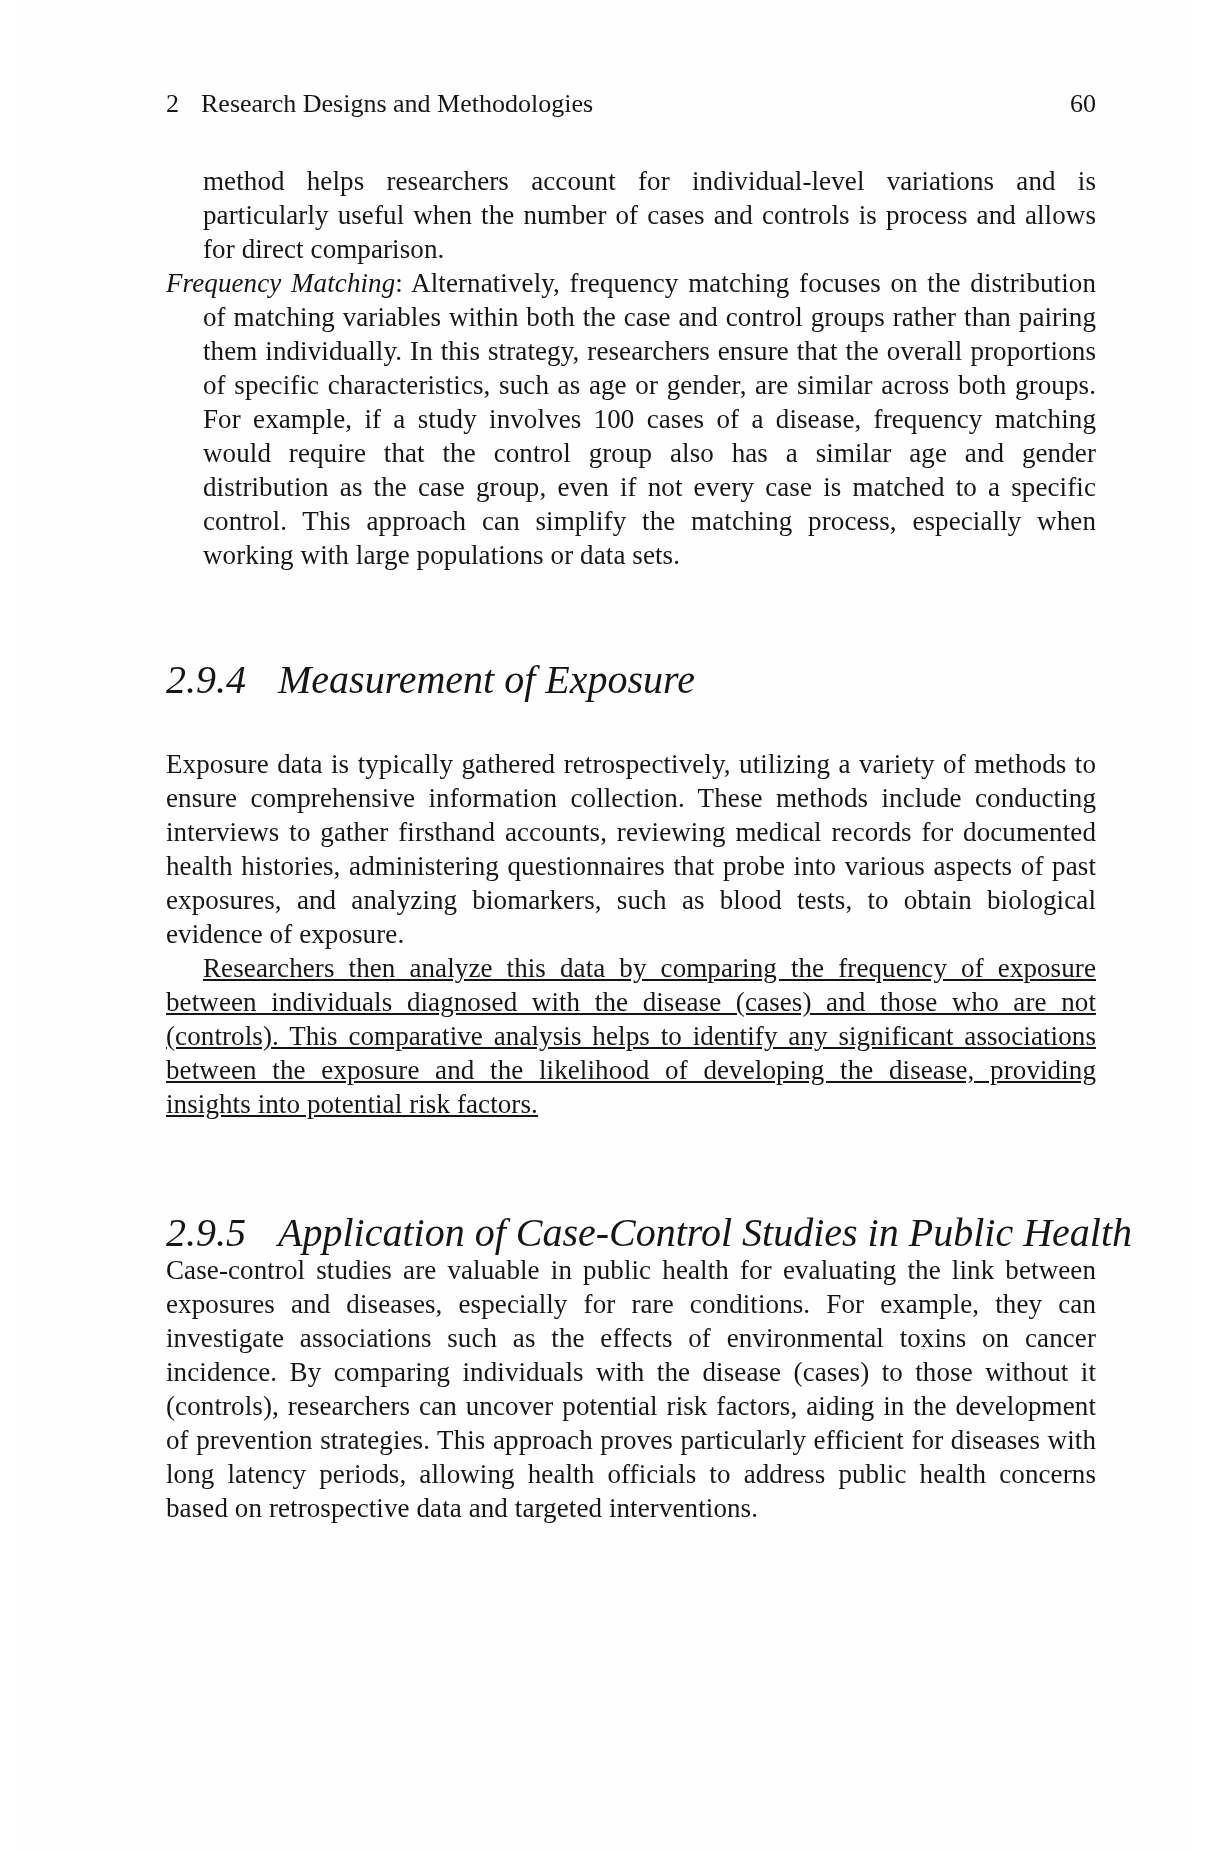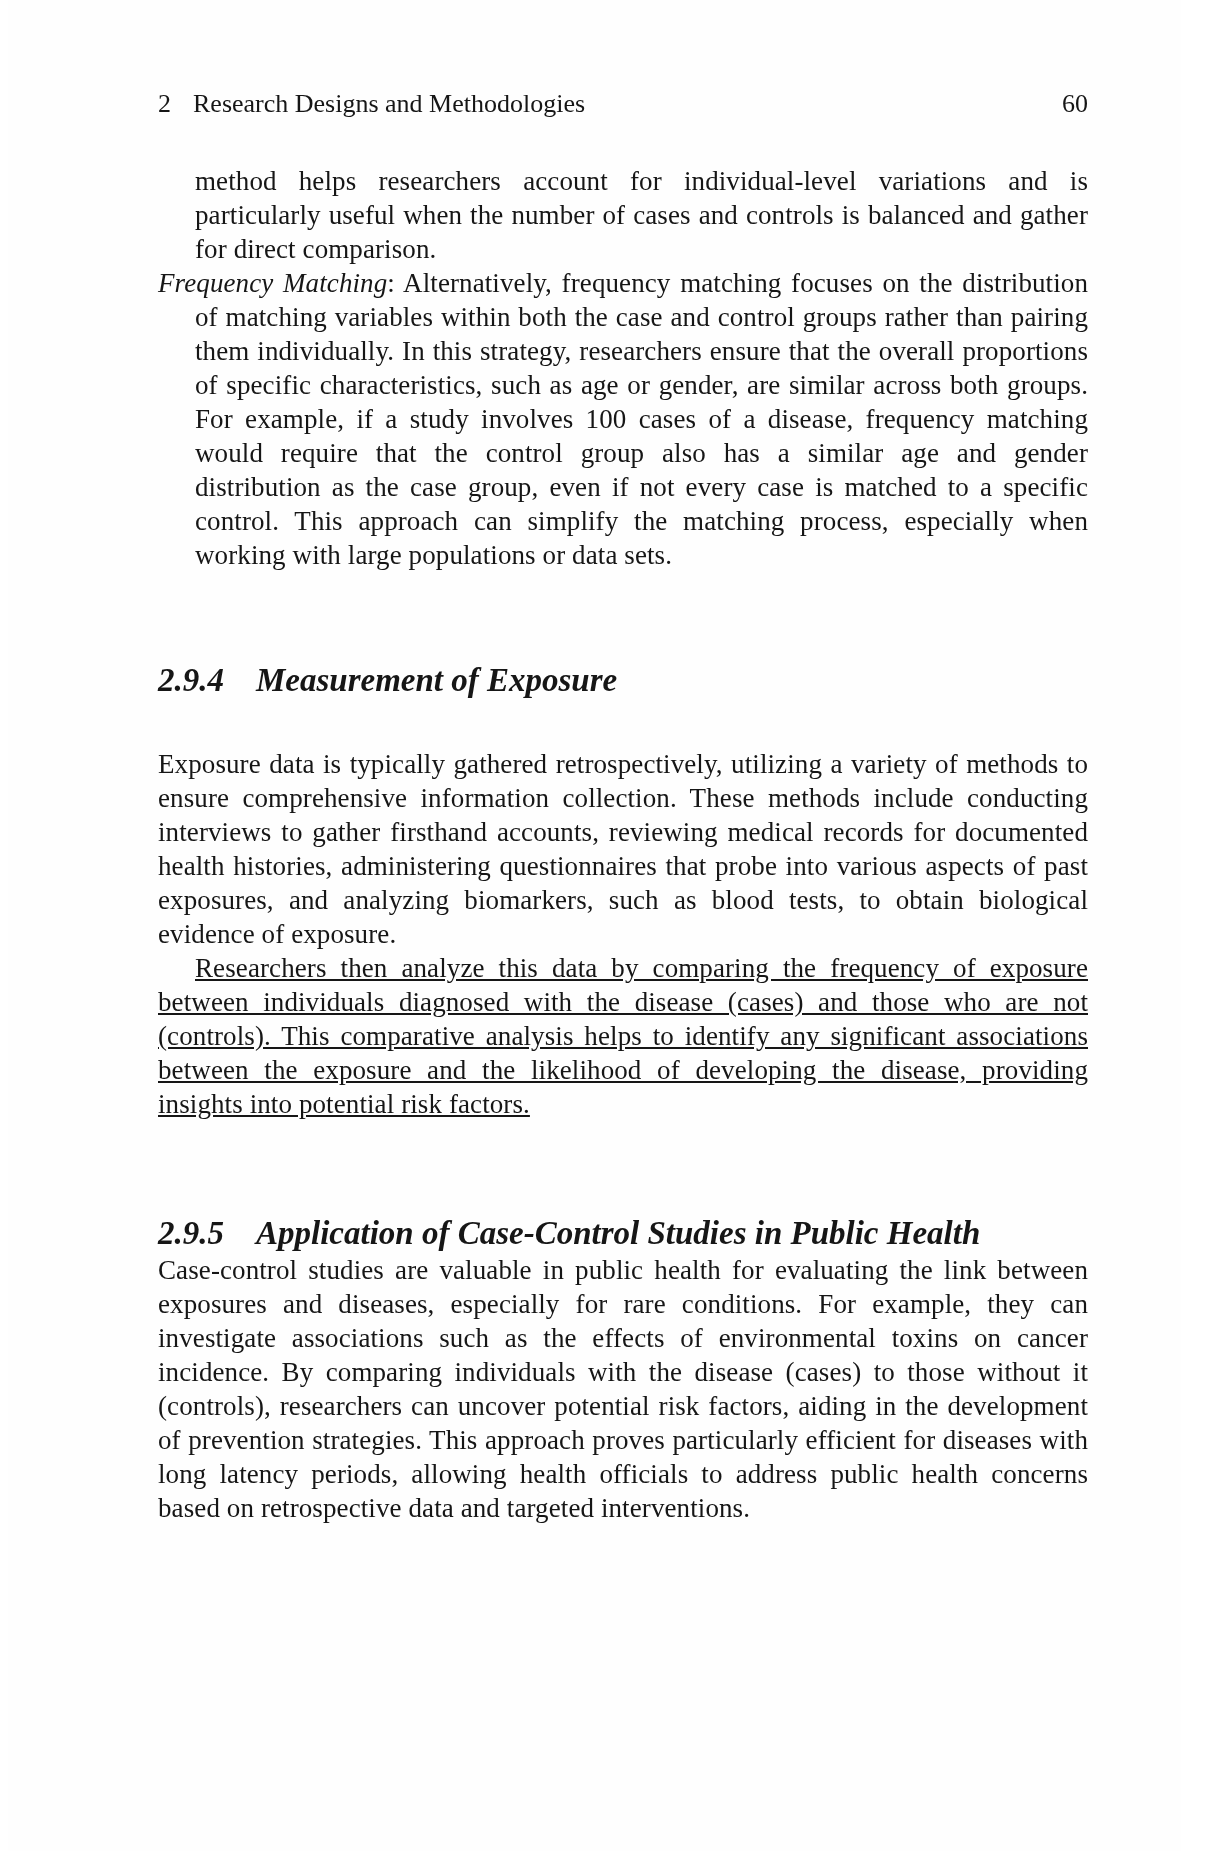--- a/index.html
+++ b/index.html
@@ -8,21 +8,21 @@
   }
   body {
     width: 1221px;
     height: 1851px;
     position: relative;
     font-family: "Liberation Serif", "DejaVu Serif", serif;
     color: #161616;
   }
   .page {
     position: absolute;
-    top: 0; left: 8px;
+    top: 0; left: 16px;
     width: 1173px;
     height: 1851px;
     background: #fefefe;
     overflow: hidden;
   }
   .content {
     position: absolute;
     left: 150px;
     width: 930px;
     top: 0;
@@ -50,23 +50,23 @@
     padding-left: 37px;
   }
   .hang-para {
     padding-left: 37px;
     text-indent: -37px;
   }
   .hang-para .term {
     font-style: italic;
   }
   .section-heading {
-    font-size: 33px;
+    font-size: 40px;
     line-height: 40px;
-    font-weight: bold;
+    font-weight: normal;
     font-style: italic;
     white-space: nowrap;
   }
   .section-heading .sec-no {
     display: inline-block;
     margin-right: 32px;
   }
   .heading-294 { margin-top: 88px; }
   .heading-295 { margin-top: 92px; }
   .first-para-294 { margin-top: 47px; }
@@ -79,21 +79,21 @@
 <div class="page">
   <div class="content">
 
     <div class="running-head">
       <span>
         <span class="chapter-no">2</span><span>Research Designs and Methodologies</span>
       </span>
       <span>60</span>
     </div>
 
-    <p class="body-text cont-para">method helps researchers account for individual-level variations and is particularly useful when the number of cases and controls is balanced and gather for direct comparison.</p>
+    <p class="body-text cont-para">method helps researchers account for individual-level variations and is particularly useful when the number of cases and controls is process and allows for direct comparison.</p>
 
     <p class="body-text hang-para"><span class="term">Frequency Matching</span><span>: </span><span>Alternatively, frequency matching focuses on the distribution of matching variables within both the case and control groups rather than pairing them individually. In this strategy, researchers ensure that the overall proportions of specific characteristics, such as age or gender, are similar across both groups. For example, if a study involves 100 cases of a disease, frequency matching would require that the control group also has a similar age and gender distribution as the case group, even if not every case is matched to a specific control. This approach can simplify the matching process, especially when working with large populations or data sets.</span></p>
 
     <h2 class="section-heading heading-294">
       <span class="sec-no">2.9.4</span><span>Measurement of Exposure</span>
     </h2>
 
     <p class="body-text first-para-294">Exposure data is typically gathered retrospectively, utilizing a variety of methods to ensure comprehensive information collection. These methods include conducting interviews to gather firsthand accounts, reviewing medical records for documented health histories, administering questionnaires that probe into various aspects of past exposures, and analyzing biomarkers, such as blood tests, to obtain biological evidence of exposure.</p>
 
     <p class="body-text indent-para">Researchers then analyze this data by comparing the frequency of exposure between individuals diagnosed with the disease (cases) and those who are not (controls). This comparative analysis helps to identify any significant associations between the exposure and the likelihood of developing the disease, providing insights into potential risk factors.</p>

